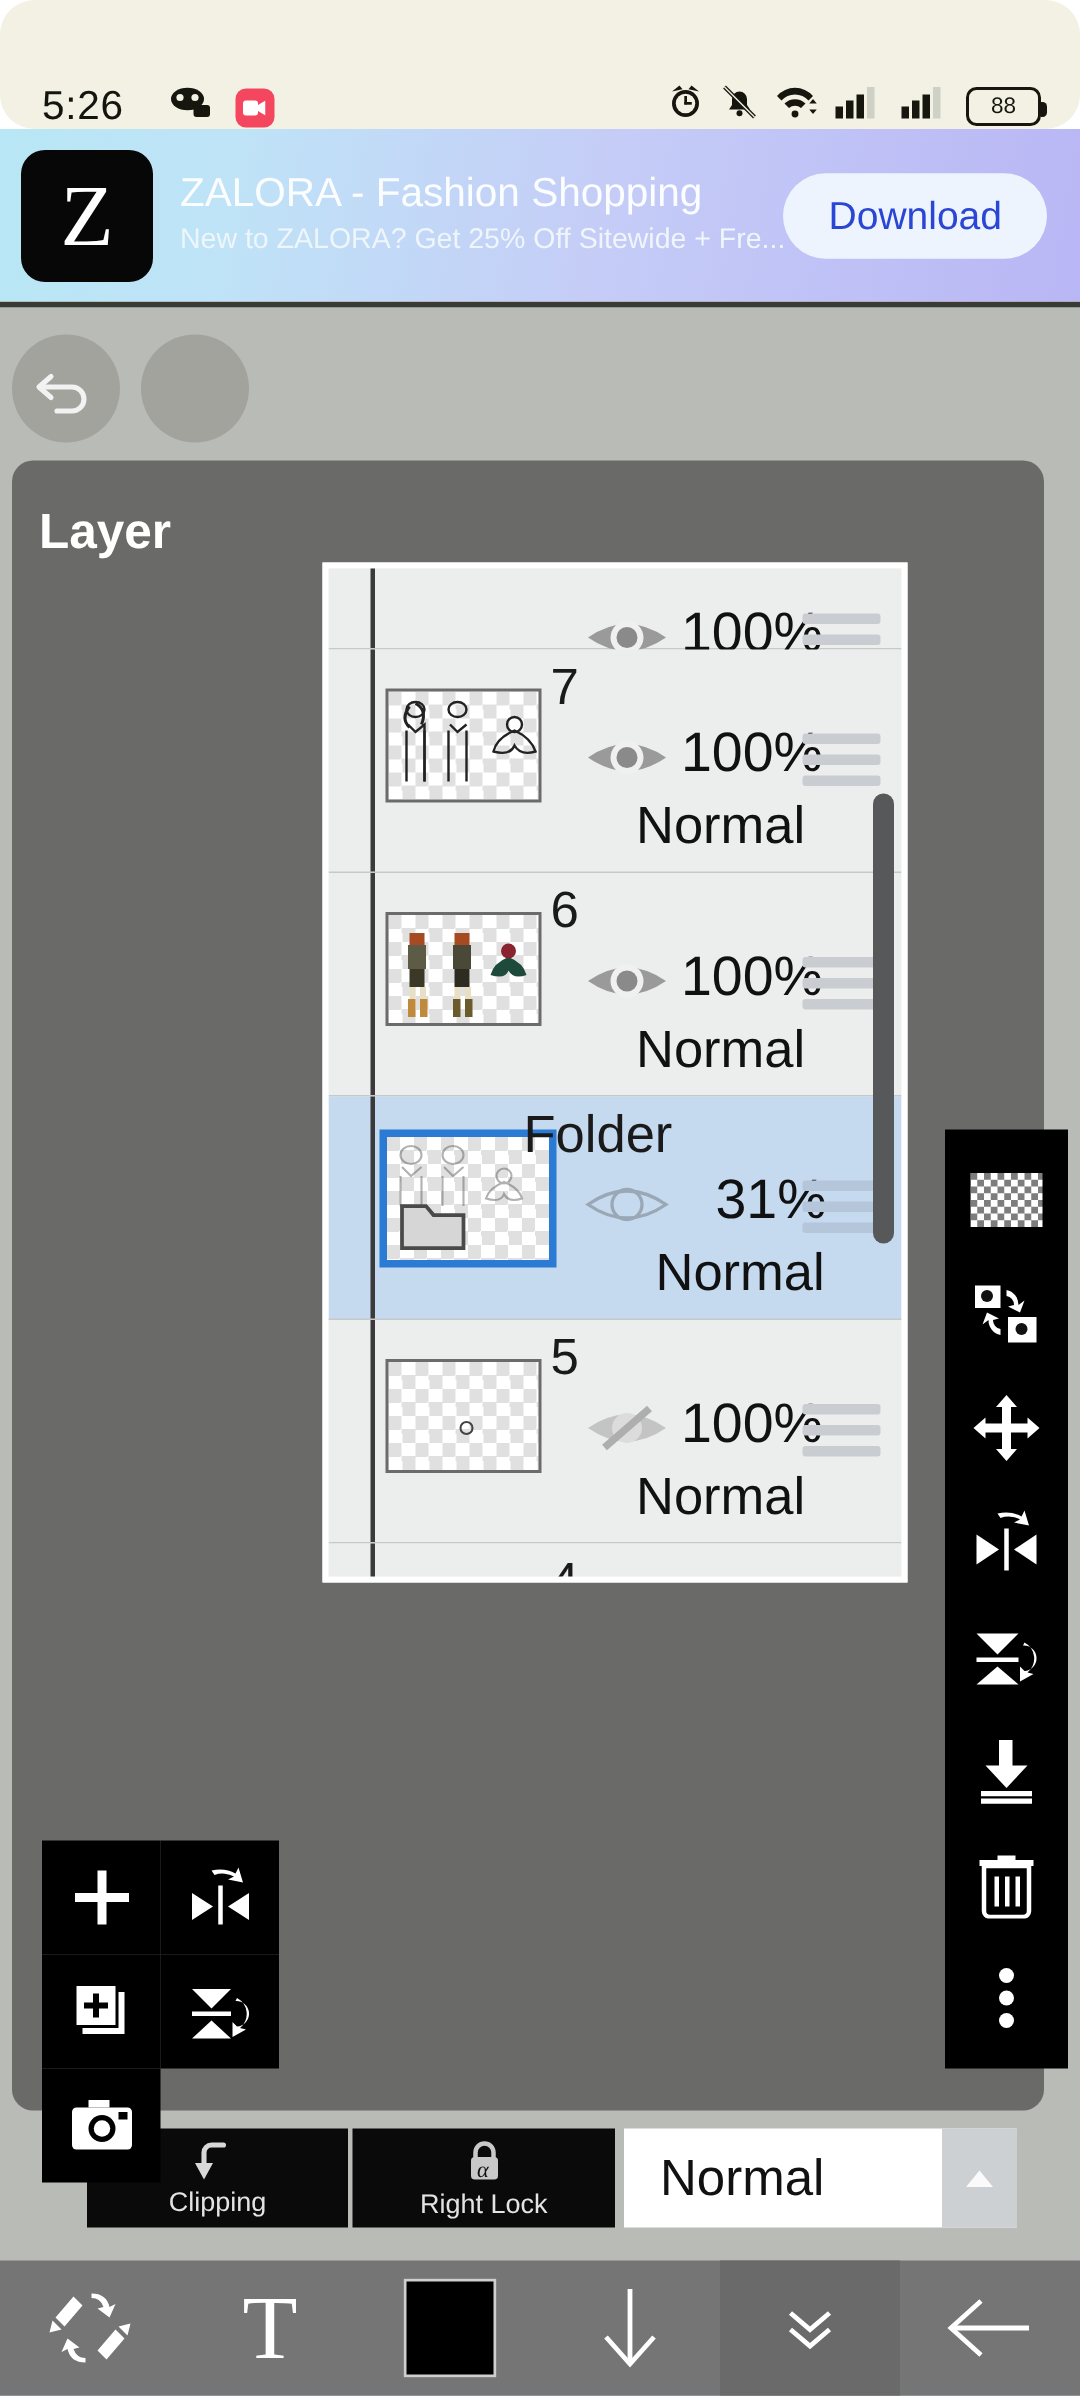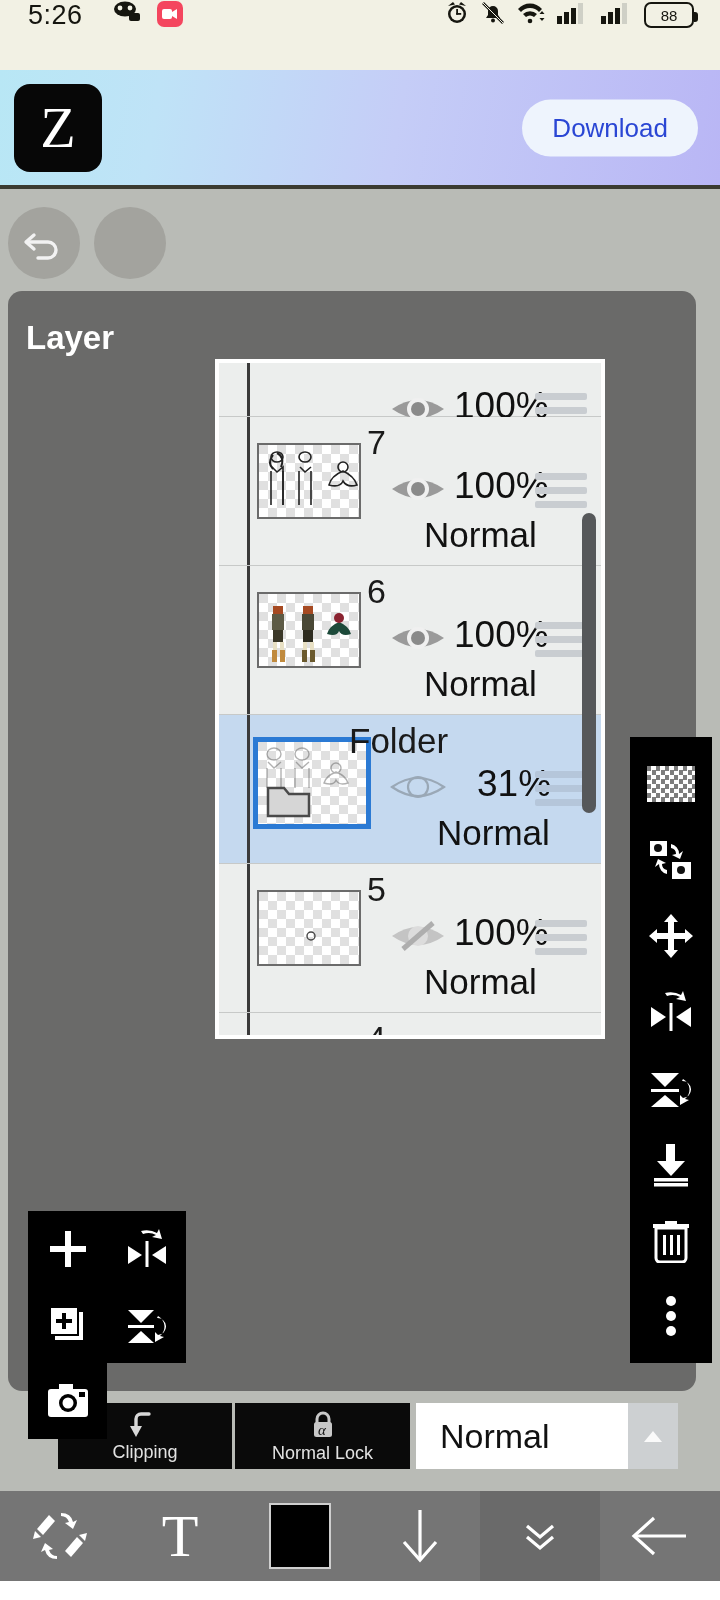--- a/index.html
+++ b/index.html
@@ -1,21 +1,21 @@
 <!DOCTYPE html>
 <html><head>
 <meta charset="utf-8">
 <style>
   * { margin:0; padding:0; box-sizing:border-box; }
   html,body{ width:720px; height:1600px; overflow:hidden; background:#fff;
     font-family:"Liberation Sans", sans-serif; }
 
   
-  #statusbar{ height:70px; background:#f2f1e4; display:flex; align-items:flex-start;
-    padding:0 28px; position:relative; }
+  #statusbar{ height:86px; background:#f2f1e4; display:flex; align-items:flex-end;
+    padding:0 28px; position:relative;border-radius:23px; }
   #statusbar .time{ font-size:27px; color:#15150f; font-weight:400; letter-spacing:.5px; }
   #statusbar .left-icons{ display:flex; align-items:center; gap:14px; margin-left:30px; }
   #statusbar .right-icons{ position:absolute; right:26px; display:flex; align-items:center; gap:10px; }
   .sicon{ display:inline-block; }
   .rec-badge{ width:26px;height:26px;background:#f4465e;border-radius:7px;display:flex;
     align-items:center;justify-content:center; }
   .battery{ width:50px;height:26px;border:2.5px solid #16160f;border-radius:7px;
     display:flex;align-items:center;justify-content:center;font-size:15px;color:#16160f;
     position:relative; }
   .battery:after{ content:""; position:absolute; right:-6px; top:8px; width:4px; height:10px;
@@ -191,20 +191,24 @@
         </svg>
     </span>
     <span class="battery">
       <span>88</span>
     </span>
   </span>
 </div>
 
 <div id="ad">
   <div class="zlogo">Z</div>
+  <div class="adtext">
+    <div class="adtitle">ZALORA - Fashion Shopping</div>
+    <div class="adsub">New to ZALORA? Get 25% Off Sitewide + Fre...</div>
+  </div>
   <div class="dlbtn">Download</div>
 </div>
 <div id="adline"></div>
 
 <div id="app">
 
   <div id="canvasArea">
     <div id="artCrop">
       <div class="art-top">
         <svg width="200" height="185" viewBox="0 0 200 185">
@@ -441,21 +445,21 @@
             <path d="M3 16 L9 27 L15 16 Z" fill="#d8d8d8"></path>
           </svg>
         <span class="lbl">Clipping</span>
       </div>
       <div class="blkbtn" id="alphaBtn">
         <svg width="32" height="32" viewBox="0 0 32 32">
             <path d="M10 14 v-4 a6 6 0 0 1 12 0 v4" stroke="#c8c8c8" stroke-width="3" fill="none"></path>
             <rect x="7" y="13" width="18" height="15" rx="2.5" fill="#c8c8c8"></rect>
             <text x="11" y="26" font-size="15" fill="#111" font-family="Liberation Serif, serif" font-style="italic">α</text>
           </svg>
-        <span class="lbl">Normal Lock</span>
+        <span class="lbl">Right Lock</span>
       </div>
       <div id="blendBox">
         <span class="txt">Normal</span>
         <span id="blendArrow">
           <svg width="26" height="20" viewBox="0 0 26 20">
               <path d="M13 5 L22 16 L4 16 Z" fill="#fafafa"></path>
             </svg>
         </span>
       </div>
     </div>

